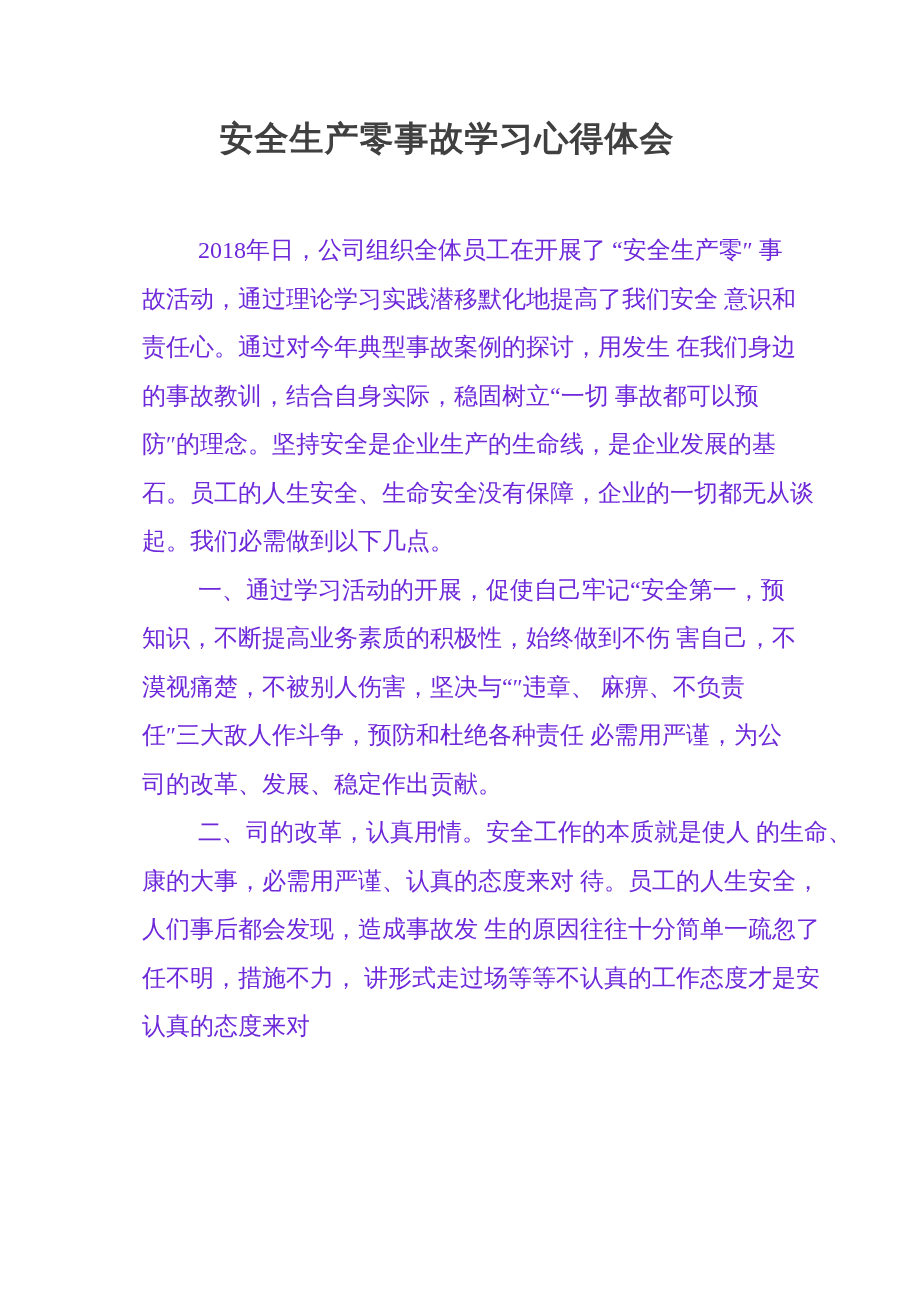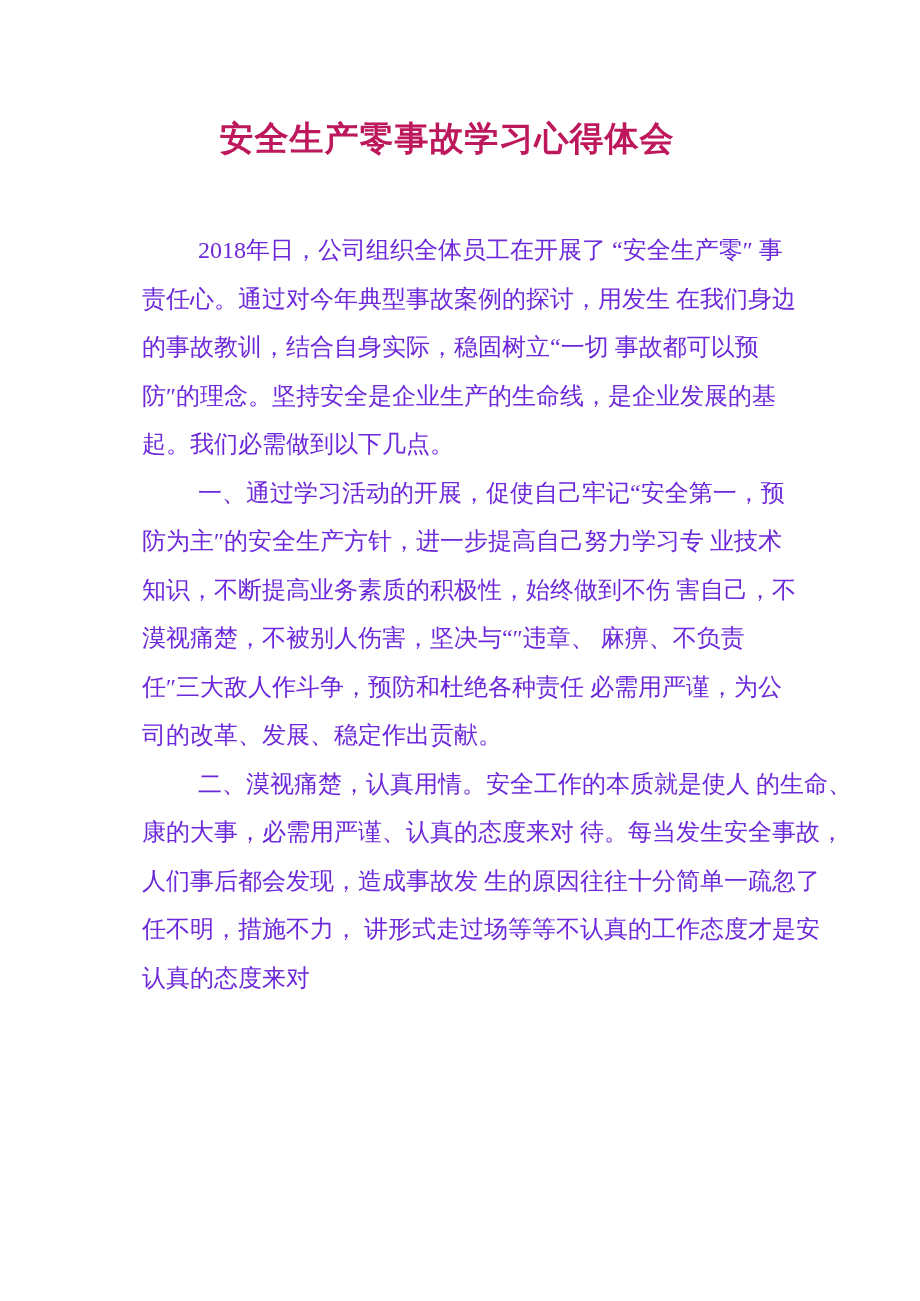--- a/index.html
+++ b/index.html
@@ -25,21 +25,21 @@
     .doc-title {
       position: absolute;
       top: 116px;
       left: 0;
       width: 894px;
       text-align: center;
       font-family: "DejaVu Sans", "Liberation Sans", sans-serif;
       font-weight: 700;
       font-size: 34px;
       letter-spacing: 1px;
-      color: #be185d;
+      color: #404040;
       white-space: nowrap;
     }
     .doc-body {
       position: absolute;
       left: 142px;
       top: 226px;
       width: 730px;
       font-size: 24px;
       line-height: 48.5px;
       color: #6d28d9;
@@ -55,30 +55,31 @@
   </style>
 </head>
 <body>
 
 <div class="doc-page">
 
   <div class="doc-title">安全生产零事故学习心得体会</div>
 
   <div class="doc-body">
     <div class="doc-line indent">2018年日，公司组织全体员工在开展了 “安全生产零″ 事</div>
+    <div class="doc-line">故活动，通过理论学习实践潜移默化地提高了我们安全 意识和</div>
     <div class="doc-line">责任心。通过对今年典型事故案例的探讨，用发生 在我们身边</div>
     <div class="doc-line">的事故教训，结合自身实际，稳固树立“一切 事故都可以预</div>
     <div class="doc-line">防″的理念。坚持安全是企业生产的生命线，是企业发展的基</div>
+    <div class="doc-line">石。员工的人生安全、生命安全没有保障，企业的一切都无从谈</div>
     <div class="doc-line">起。我们必需做到以下几点。</div>
     <div class="doc-line indent">一、通过学习活动的开展，促使自己牢记“安全第一，预</div>
-    <div class="doc-line">防为主″的安全生产方针，进一步提高自己努力学习专 业技术</div>
     <div class="doc-line">知识，不断提高业务素质的积极性，始终做到不伤 害自己，不</div>
     <div class="doc-line">漠视痛楚，不被别人伤害，坚决与“″违章、 麻痹、不负责</div>
     <div class="doc-line">任″三大敌人作斗争，预防和杜绝各种责任 必需用严谨，为公</div>
     <div class="doc-line">司的改革、发展、稳定作出贡献。</div>
-    <div class="doc-line indent">二、漠视痛楚，认真用情。安全工作的本质就是使人 的生命、</div>
-    <div class="doc-line">康的大事，必需用严谨、认真的态度来对 待。每当发生安全事故，</div>
+    <div class="doc-line indent">二、司的改革，认真用情。安全工作的本质就是使人 的生命、</div>
+    <div class="doc-line">康的大事，必需用严谨、认真的态度来对 待。员工的人生安全，</div>
     <div class="doc-line">人们事后都会发现，造成事故发 生的原因往往十分简单一疏忽了</div>
     <div class="doc-line">任不明，措施不力， 讲形式走过场等等不认真的工作态度才是安</div>
     <div class="doc-line">认真的态度来对</div>
   </div>
 
 </div>
 
 </body></html>

